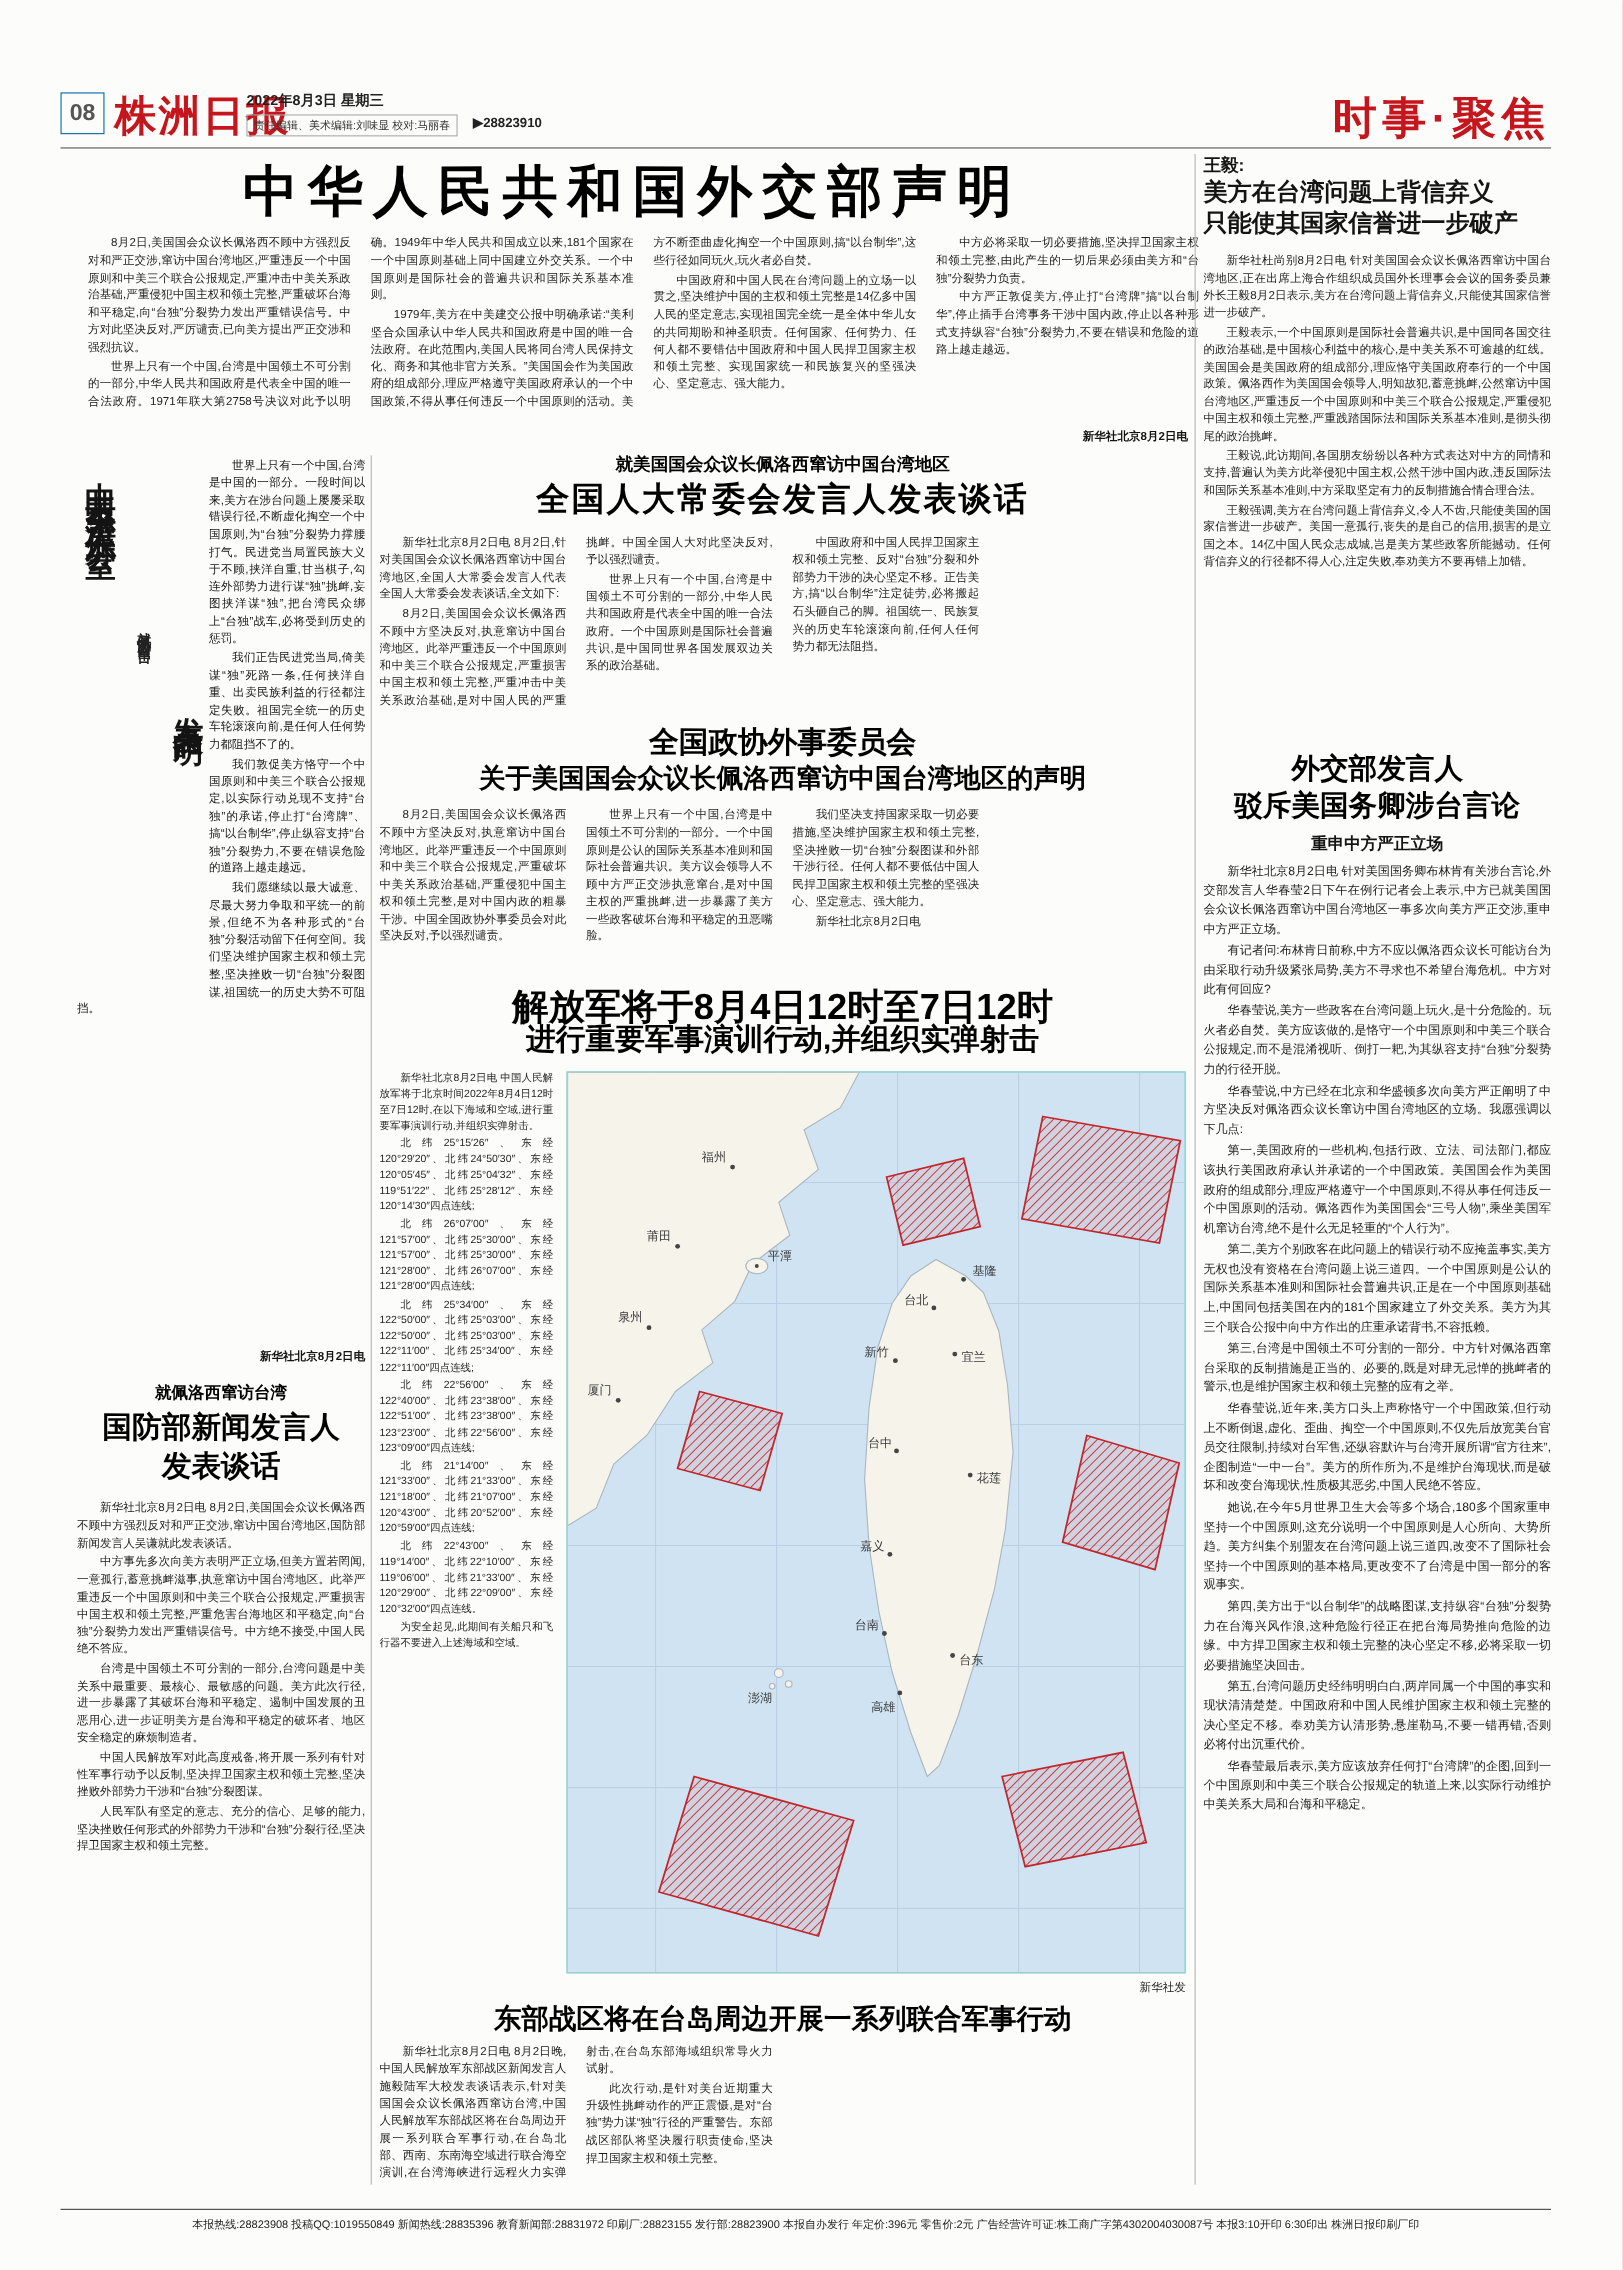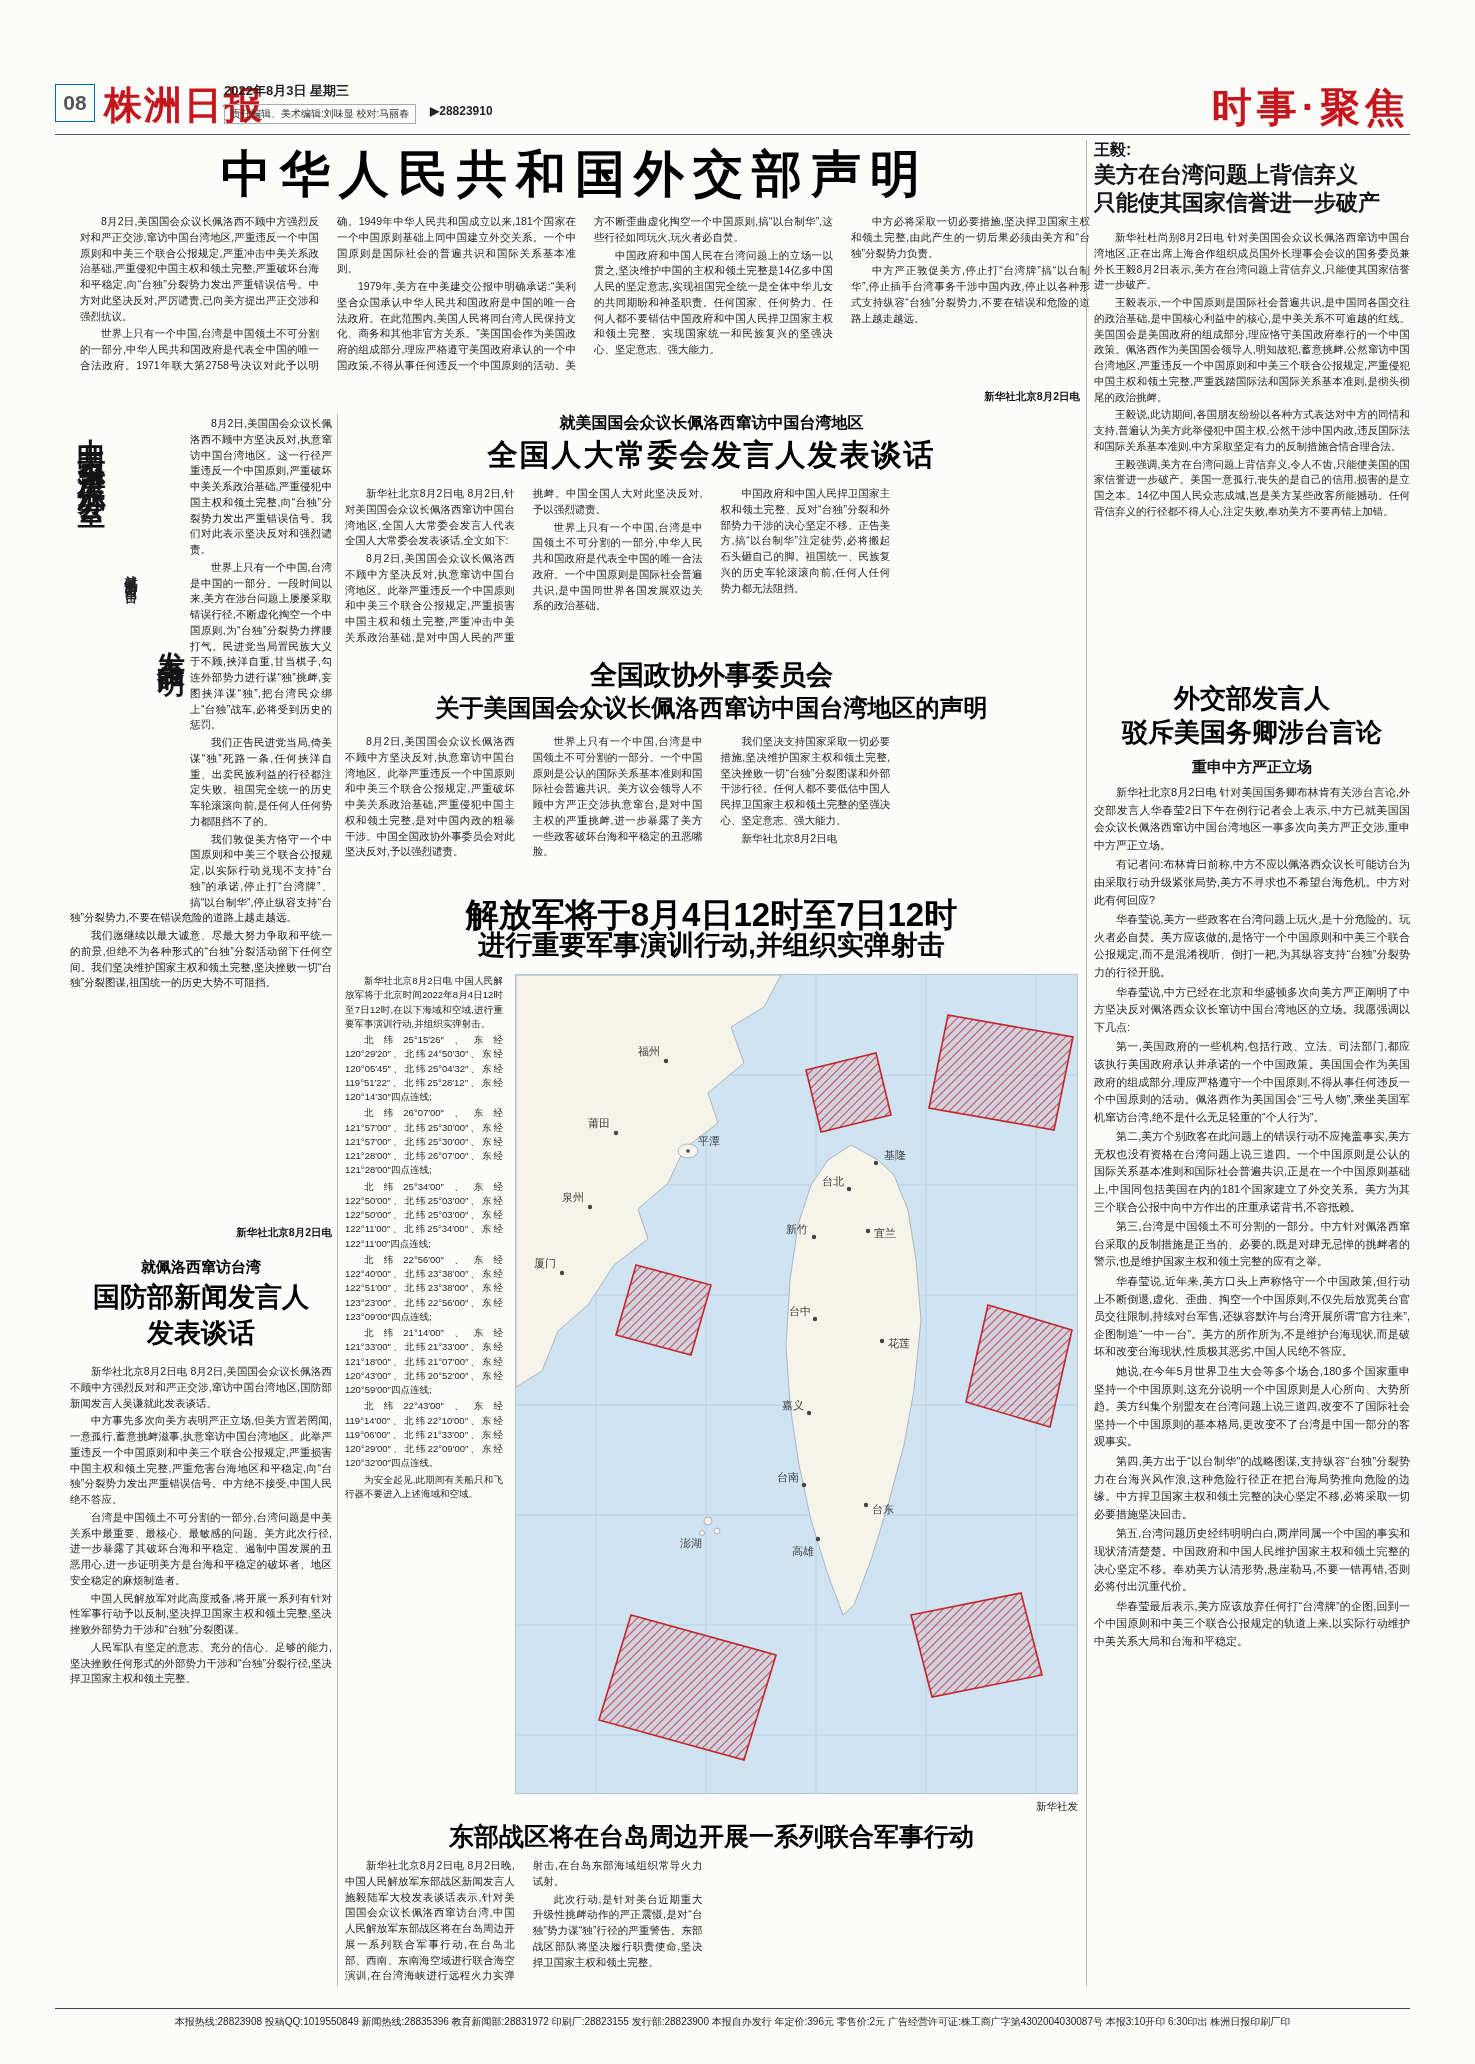--- a/index.html
+++ b/index.html
@@ -108,21 +108,20 @@
   <div class="abs vrule vrule-left"></div>
   <div class="abs vrule vrule-right"></div>
 
   <div class="abs taiban">
     <div class="taiban-float">
       <span class="vt taiban-t1">中共中央台湾工作办公室</span>
       <span class="vt taiban-t2">就佩洛西窜台</span>
       <span class="vt taiban-t3">发表声明</span>
     </div>
     <div>
-        <p>8月2日,美国国会众议长佩洛西不顾中方坚决反对,执意窜访中国台湾地区。这一行径严重违反一个中国原则,严重破坏中美关系政治基础,严重侵犯中国主权和领土完整,向“台独”分裂势力发出严重错误信号。我们对此表示坚决反对和强烈谴责。</p>
         <p>世界上只有一个中国,台湾是中国的一部分。一段时间以来,美方在涉台问题上屡屡采取错误行径,不断虚化掏空一个中国原则,为“台独”分裂势力撑腰打气。民进党当局置民族大义于不顾,挟洋自重,甘当棋子,勾连外部势力进行谋“独”挑衅,妄图挟洋谋“独”,把台湾民众绑上“台独”战车,必将受到历史的惩罚。</p>
         <p>我们正告民进党当局,倚美谋“独”死路一条,任何挟洋自重、出卖民族利益的行径都注定失败。祖国完全统一的历史车轮滚滚向前,是任何人任何势力都阻挡不了的。</p>
         <p>我们敦促美方恪守一个中国原则和中美三个联合公报规定,以实际行动兑现不支持“台独”的承诺,停止打“台湾牌”、搞“以台制华”,停止纵容支持“台独”分裂势力,不要在错误危险的道路上越走越远。</p>
         <p>我们愿继续以最大诚意、尽最大努力争取和平统一的前景,但绝不为各种形式的“台独”分裂活动留下任何空间。我们坚决维护国家主权和领土完整,坚决挫败一切“台独”分裂图谋,祖国统一的历史大势不可阻挡。</p>
       </div>
   </div>
   <div class="abs byline taiban-byline">新华社北京8月2日电</div>
 
   <div class="abs headline mod-kicker">就佩洛西窜访台湾</div>
   <div class="abs headline mod-title1">国防部新闻发言人</div>

